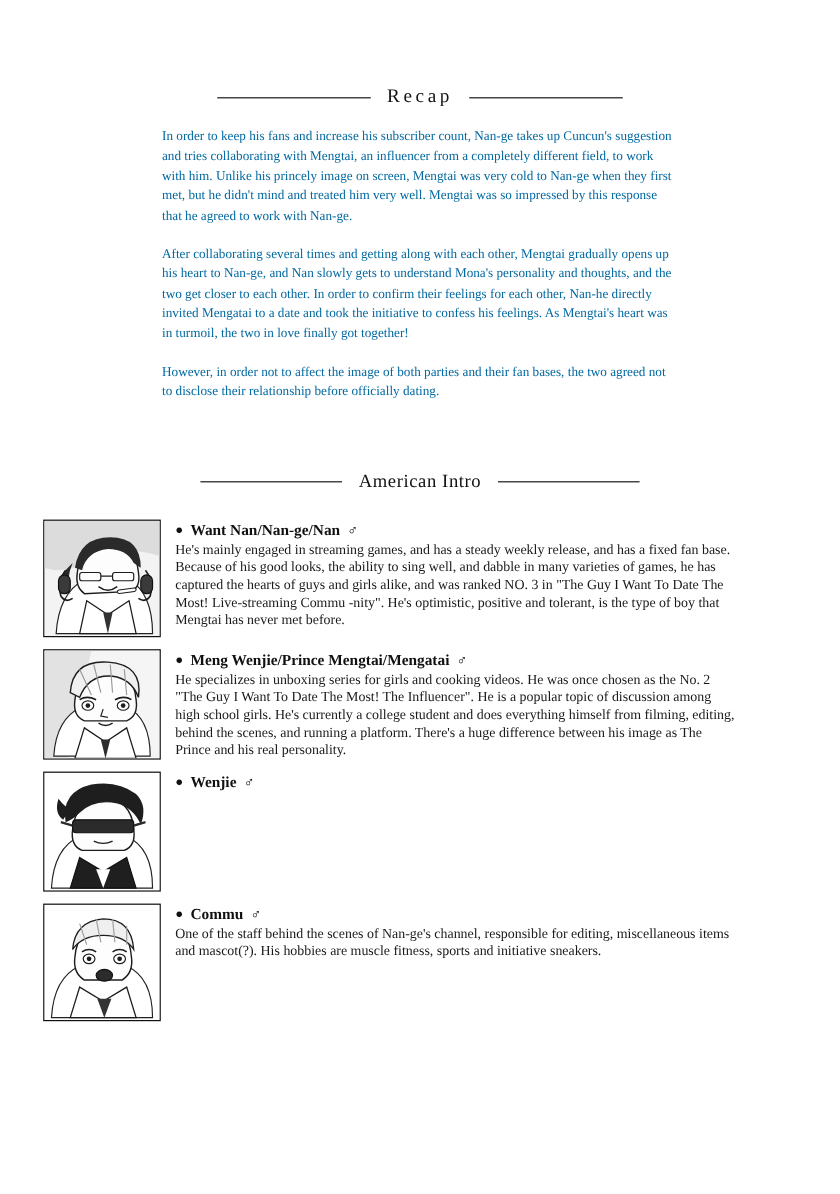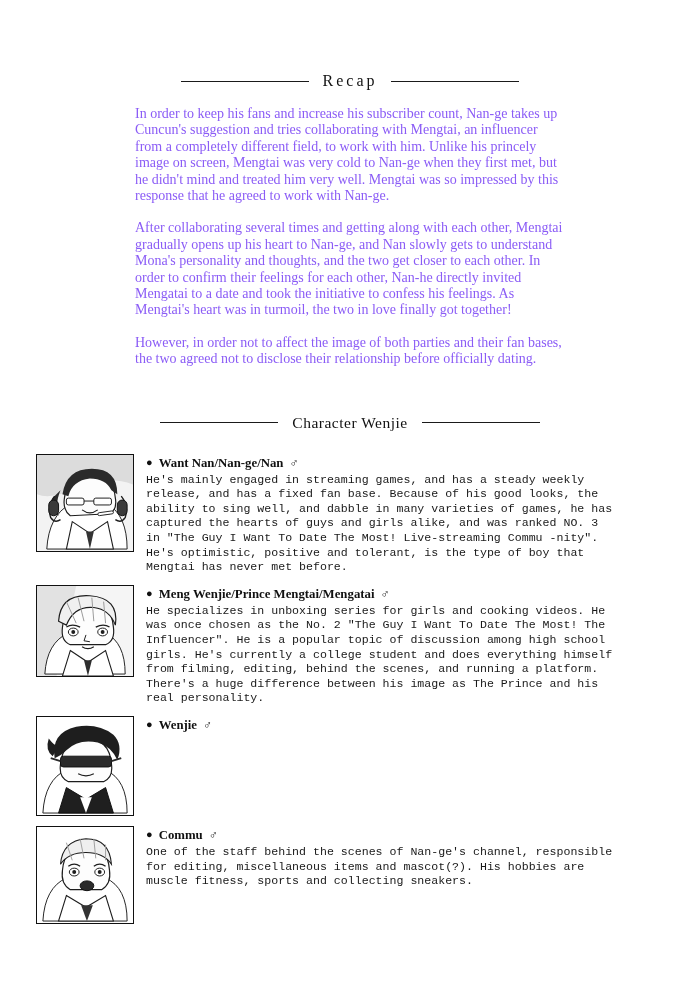--- a/index.html
+++ b/index.html
@@ -50,29 +50,29 @@
 
   #intro-head { padding-top: 46px; }
   #intro-head .rule { width: 118px; }
   #intro-head .title { letter-spacing: 0.5px; font-size: 15.5px; }
 
   
   .recap-body {
     margin: 16px auto 0 auto;
     width: 430px;
     font-family: "Liberation Serif", serif;
-    font-size: 14px;
+    font-size: 11px;
     line-height: 16.4px;
-    color: #8b5cf6;
+    color: #0369a1;
   }
   .recap-body p {
     margin: 0 0 16px 0;
     text-align: left;
   }
-  .recap-body p:last-child { margin-bottom: 0; }
+  .recap-body p:last-child { margin-bottom: 12px; }
   .para-3 { text-align: center; }
 
   
   .char-list {
     margin-top: 22px;
   }
   .char-row {
     display: flex;
     align-items: flex-start;
     gap: 12px;
@@ -110,21 +110,21 @@
     font-size: 11px;
     line-height: 1;
     position: relative;
     top: -1px;
   }
   .char-name .male {
     font-weight: normal;
     font-size: 12px;
   }
   .char-desc {
-    font-family: Liberation Mono, monospace;
+    font-family: Liberation Serif, serif;
     font-size: 11.6px;
     line-height: 14.6px;
     color: #191919;
     margin: 0;
     max-width: 470px;
   }
 
   
   .art { position: absolute; inset: 0; }
   .art svg { display: block; width: 100%; height: 100%; }
@@ -141,21 +141,21 @@
   </div>
 
   <div class="recap-body">
     <p>In order to  keep his  fans   and   increase his  subscriber count,  Nan-ge takes up Cuncun's suggestion and tries collaborating with Mengtai,  an influencer from a completely different field,  to work with him.   Unlike his princely image on screen,  Mengtai was very cold to Nan-ge when they first met, but he didn't mind and treated him very well.  Mengtai was so impressed by this response that he agreed to work with Nan-ge.</p>
     <p>After collaborating several times and getting along with each other, Mengtai gradually opens up his heart  to Nan-ge,   and Nan slowly gets to understand Mona's personality and thoughts,  and the two get closer to each other. In order to confirm their feelings for each other,    Nan-he directly invited Mengatai to a date     and took the initiative to confess his feelings. As Mengtai's heart was in turmoil, the two in love finally got together!</p>
     <p class="para-3">However, in order not to affect the image of both parties and their fan bases,  the two agreed not to disclose their relationship before officially dating.</p>
   </div>
 
   <div class="section-head" id="intro-head">
     <span class="rule"></span>
-    <span class="title">Character Wenjie</span>
+    <span class="title">American Intro</span>
     <span class="rule"></span>
   </div>
 
   <div class="char-list">
 
     <div class="char-row">
       <div class="char-thumb h1">
         <div class="art">
           <svg viewBox="0 0 98 98" preserveAspectRatio="none" aria-hidden="true">
             <rect x="0" y="0" width="98" height="98" fill="#f3f3f3"></rect>
@@ -267,18 +267,18 @@
             <path d="M45 80 L57 80 L51 96 Z" fill="#333"></path>
           </svg>
         </div>
       </div>
       <div class="char-text">
         <div class="char-name">
           <span class="bullet">●</span>
           <span>Commu</span>
           <span class="male">♂</span>
         </div>
-        <p class="char-desc">One of the staff behind the scenes of Nan-ge's channel,  responsible for editing, miscellaneous items and mascot(?). His hobbies are muscle fitness, sports and collecting sneakers.</p>
+        <p class="char-desc">One of the staff behind the scenes of Nan-ge's channel,  responsible for editing, miscellaneous items and mascot(?). His hobbies are muscle fitness, sports and initiative sneakers.</p>
       </div>
     </div>
 
   </div>
 </div>
 
 </body></html>

